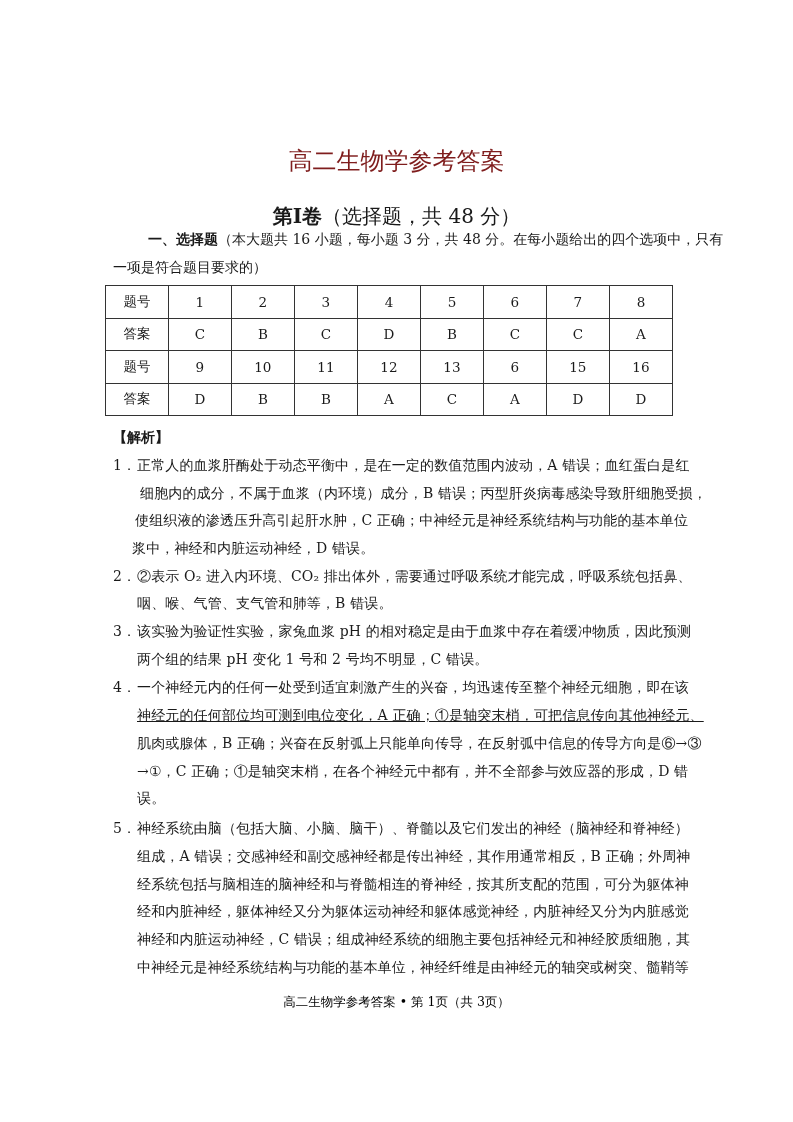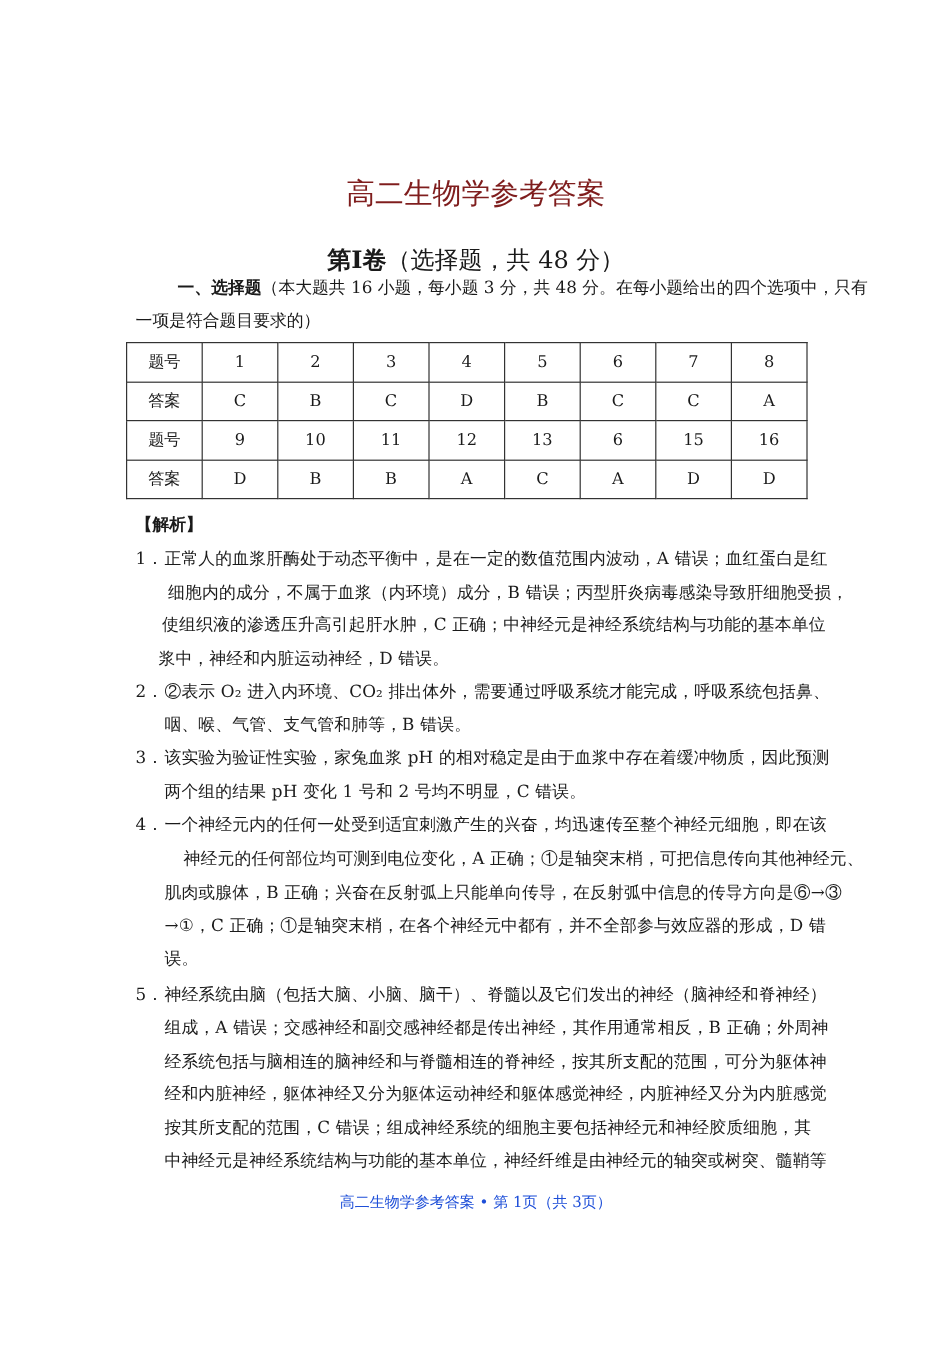--- a/index.html
+++ b/index.html
@@ -10,21 +10,21 @@
   .subtitle { top: 203px; left: 0; width: 793px; text-align: center; font-size: 20px; }
   .subtitle b { font-weight: bold; }
   .section { left: 113px; font-size: 14px; }
   .section b { font-weight: bold; margin-left: 35px; }
   table.ans { position: absolute; left: 105px; top: 285px; width: 568px; border-collapse: collapse; font-size: 13.5px; }
   table.ans td { border: 1.5px solid #333; height: 31.5px; text-align: center; padding: 0; width: 63px; margin-top: 16px; }
   table.ans td.head { width: 63px; }
   .jiexi { left: 113px; top: 429px; font-size: 14px; font-weight: bold; }
   .line { font-size: 14px; letter-spacing: 0.15px; }
   .num { display: inline-block; width: 24px; }
-  .footer { top: 994px; left: 0; width: 793px; text-align: center; font-size: 12.5px; color: #1d4ed8; }
+  .footer { top: 994px; left: 0; width: 793px; text-align: center; font-size: 12.5px; color: #000000; }
 </style>
 </head>
 <body>
 
 <div class="abs title">高二生物学参考答案</div>
 
 <div class="abs subtitle">
   <b>第Ⅰ卷</b><span>（选择题，共 48 分）</span>
 </div>
 
@@ -87,25 +87,25 @@
 <div id="analysis">
     <div class="abs line" style="top: 457px; left: 113px;"><span class="num">1．</span><span>正常人的血浆肝酶处于动态平衡中，是在一定的数值范围内波动，A 错误；血红蛋白是红</span></div>
     <div class="abs line" style="top: 485px; left: 140px;">细胞内的成分，不属于血浆（内环境）成分，B 错误；丙型肝炎病毒感染导致肝细胞受损，</div>
     <div class="abs line" style="top: 512px; left: 135px;">使组织液的渗透压升高引起肝水肿，C 正确；中神经元是神经系统结构与功能的基本单位</div>
     <div class="abs line" style="top: 540px; left: 132px;">浆中，神经和内脏运动神经，D 错误。</div>
     <div class="abs line" style="top: 568px; left: 113px;"><span class="num">2．</span><span>②表示 O₂ 进入内环境、CO₂ 排出体外，需要通过呼吸系统才能完成，呼吸系统包括鼻、</span></div>
     <div class="abs line" style="top: 595px; left: 137px; text-align: right;">咽、喉、气管、支气管和肺等，B 错误。</div>
     <div class="abs line" style="top: 623px; left: 113px;"><span class="num">3．</span><span>该实验为验证性实验，家兔血浆 pH 的相对稳定是由于血浆中存在着缓冲物质，因此预测</span></div>
     <div class="abs line" style="top: 651px; left: 137px;">两个组的结果 pH 变化 1 号和 2 号均不明显，C 错误。</div>
     <div class="abs line" style="top: 679px; left: 113px;"><span class="num">4．</span><span>一个神经元内的任何一处受到适宜刺激产生的兴奋，均迅速传至整个神经元细胞，即在该</span></div>
-    <div class="abs line" style="top: 707px; left: 153px;">神经元的任何部位均可测到电位变化，A 正确；①是轴突末梢，可把信息传向其他神经元、</div>
+    <div class="abs line" style="top: 707px; left: 137px; text-decoration: underline;">神经元的任何部位均可测到电位变化，A 正确；①是轴突末梢，可把信息传向其他神经元、</div>
     <div class="abs line" style="top: 735px; left: 137px;">肌肉或腺体，B 正确；兴奋在反射弧上只能单向传导，在反射弧中信息的传导方向是⑥→③</div>
     <div class="abs line" style="top: 763px; left: 137px;">→①，C 正确；①是轴突末梢，在各个神经元中都有，并不全部参与效应器的形成，D 错</div>
     <div class="abs line" style="top: 790px; left: 137px;">误。</div>
     <div class="abs line" style="top: 820px; left: 113px;"><span class="num">5．</span><span>神经系统由脑（包括大脑、小脑、脑干）、脊髓以及它们发出的神经（脑神经和脊神经）</span></div>
     <div class="abs line" style="top: 848px; left: 137px;">组成，A 错误；交感神经和副交感神经都是传出神经，其作用通常相反，B 正确；外周神</div>
     <div class="abs line" style="top: 876px; left: 137px;">经系统包括与脑相连的脑神经和与脊髓相连的脊神经，按其所支配的范围，可分为躯体神</div>
     <div class="abs line" style="top: 903px; left: 137px;">经和内脏神经，躯体神经又分为躯体运动神经和躯体感觉神经，内脏神经又分为内脏感觉</div>
-    <div class="abs line" style="top: 931px; left: 137px;">按其所支配的范围，C 错误；组成神经系统的细胞主要包括神经元和神经胶质细胞，其</div>
+    <div class="abs line" style="top: 931px; left: 137px;">神经和内脏运动神经，C 错误；组成神经系统的细胞主要包括神经元和神经胶质细胞，其</div>
     <div class="abs line" style="top: 959px; left: 137px;">中神经元是神经系统结构与功能的基本单位，神经纤维是由神经元的轴突或树突、髓鞘等</div>
   </div>
 
 <div class="abs footer">高二生物学参考答案 • 第 1页（共 3页）</div>
 
 </body></html>

